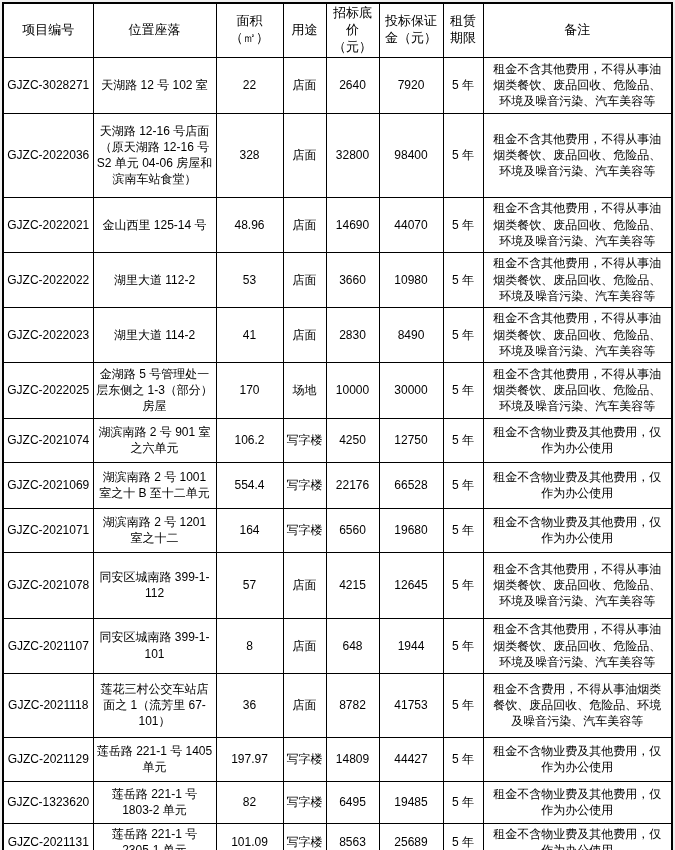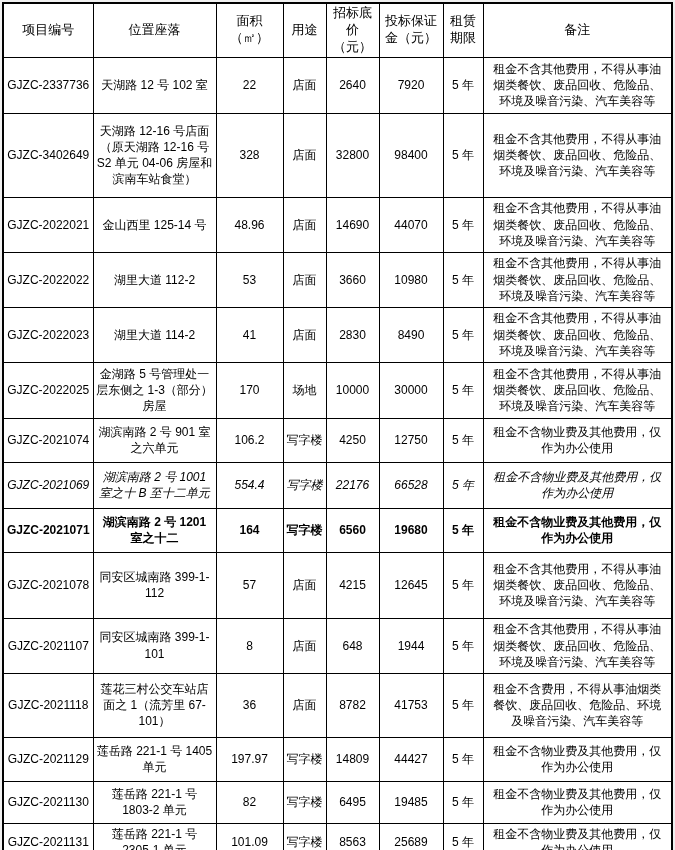--- a/index.html
+++ b/index.html
@@ -81,31 +81,31 @@
 价（元）</th>
         <th>投标保证
 金（元）</th>
         <th>租赁
 期限</th>
         <th>备注</th>
       </tr>
     </thead>
     <tbody>
         <tr style="height: 56px;">
-    <td class="code">GJZC-2337736</td>
+    <td class="code">GJZC-3028271</td>
     <td>天湖路 12 号 102 室</td>
     <td>22</td>
     <td>店面</td>
     <td>2640</td>
     <td>7920</td>
     <td>5 年</td>
     <td class="remark">租金不含其他费用，不得从事油烟类餐饮、废品回收、危险品、环境及噪音污染、汽车美容等</td>
   </tr>
         <tr style="height: 84px;">
-    <td class="code">GJZC-3402649</td>
+    <td class="code">GJZC-2022036</td>
     <td>天湖路 12-16 号店面（原天湖路 12-16 号 S2 单元 04-06 房屋和滨南车站食堂）</td>
     <td>328</td>
     <td>店面</td>
     <td>32800</td>
     <td>98400</td>
     <td>5 年</td>
     <td class="remark">租金不含其他费用，不得从事油烟类餐饮、废品回收、危险品、环境及噪音污染、汽车美容等</td>
   </tr>
         <tr style="height: 55px;">
     <td class="code">GJZC-2022021</td>
@@ -150,31 +150,31 @@
         <tr style="height: 44px; margin-top: 21px;">
     <td class="code">GJZC-2021074</td>
     <td>湖滨南路 2 号 901 室之六单元</td>
     <td>106.2</td>
     <td>写字楼</td>
     <td>4250</td>
     <td>12750</td>
     <td>5 年</td>
     <td class="remark">租金不含物业费及其他费用，仅作为办公使用</td>
   </tr>
-        <tr style="height: 46px; font-style: italic;">
+        <tr style="height: 46px;">
     <td class="code">GJZC-2021069</td>
     <td>湖滨南路 2 号 1001 室之十 B 至十二单元</td>
     <td>554.4</td>
     <td>写字楼</td>
     <td>22176</td>
     <td>66528</td>
     <td>5 年</td>
     <td class="remark">租金不含物业费及其他费用，仅作为办公使用</td>
   </tr>
-        <tr style="height: 44px; font-weight: bold;">
+        <tr style="height: 44px;">
     <td class="code">GJZC-2021071</td>
     <td>湖滨南路 2 号 1201 室之十二</td>
     <td>164</td>
     <td>写字楼</td>
     <td>6560</td>
     <td>19680</td>
     <td>5 年</td>
     <td class="remark">租金不含物业费及其他费用，仅作为办公使用</td>
   </tr>
         <tr style="height: 66px;">
@@ -211,21 +211,21 @@
     <td class="code">GJZC-2021129</td>
     <td>莲岳路 221-1 号 1405 单元</td>
     <td>197.97</td>
     <td>写字楼</td>
     <td>14809</td>
     <td>44427</td>
     <td>5 年</td>
     <td class="remark">租金不含物业费及其他费用，仅作为办公使用</td>
   </tr>
         <tr style="height: 42px;">
-    <td class="code">GJZC-2021130</td>
+    <td class="code">GJZC-1323620</td>
     <td>莲岳路 221-1 号 1803-2 单元</td>
     <td>82</td>
     <td>写字楼</td>
     <td>6495</td>
     <td>19485</td>
     <td>5 年</td>
     <td class="remark">租金不含物业费及其他费用，仅作为办公使用</td>
   </tr>
         <tr style="height: 38px;">
     <td class="code">GJZC-2021131</td>

